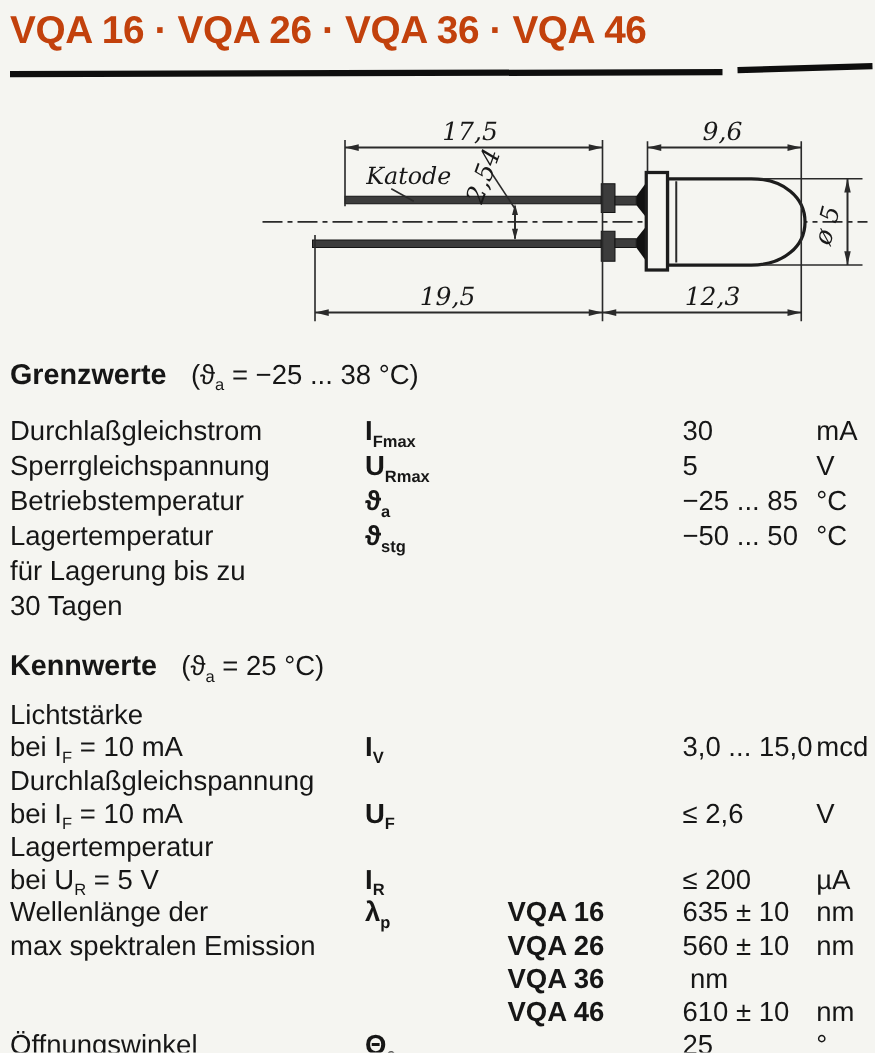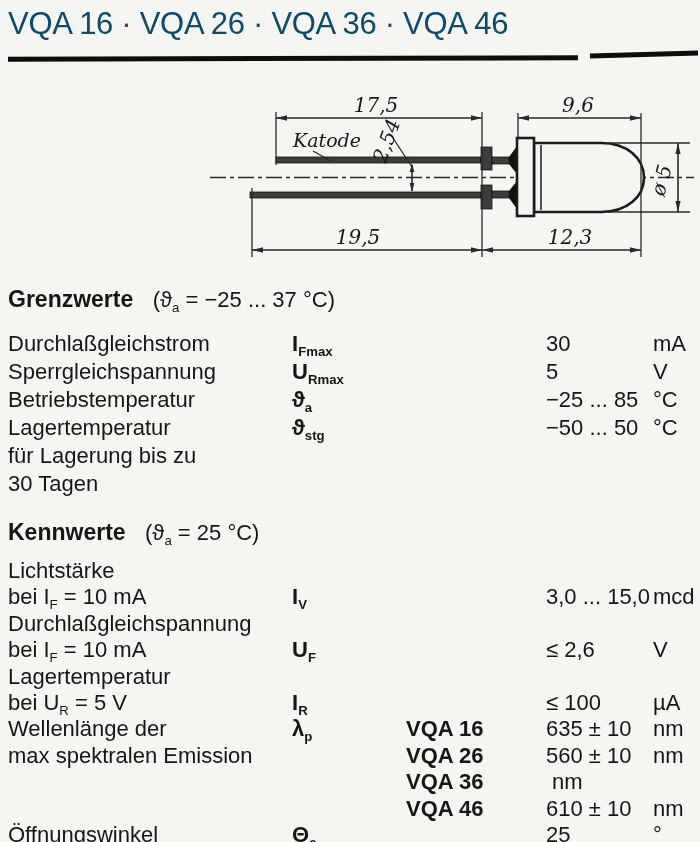--- a/index.html
+++ b/index.html
@@ -4,21 +4,21 @@
 <style>
   html,body{margin:0;padding:0;}
   body{
     width:700px;height:842px;overflow:hidden;position:relative;
     background:#f5f5f1;color:#161616;
     font-family:"Liberation Sans","DejaVu Sans",sans-serif;
   }
   .page{position:absolute;inset:0;}
   .title{
     position:absolute;left:8px;top:6px;
-    font-size:31px;font-weight:400;letter-spacing:-0.3px;color:#0c4a6e;
+    font-size:31px;font-weight:700;letter-spacing:-0.3px;color:#c2410c;
     white-space:nowrap;
   }
   .rule-a{position:absolute;left:8px;top:56px;width:570px;height:5px;background:#0e0e0e;transform:rotate(-0.15deg);}
   .rule-b{position:absolute;left:590px;top:52px;width:108px;height:5px;background:#0e0e0e;transform:rotate(-1.6deg);}
 
   .drawing{position:absolute;left:180px;top:85px;width:520px;height:190px;}
   .dln{stroke:#2a2a2a;stroke-width:1.6;fill:none;}
   .thin{stroke:#2a2a2a;stroke-width:1.3;fill:none;}
   .arr{fill:#2a2a2a;stroke:none;}
   .cl{stroke:#2a2a2a;stroke-width:1.4;stroke-dasharray:16 4 4 4;fill:none;}
@@ -130,21 +130,21 @@
       <line class="dln" x1="498" y1="58" x2="498" y2="127"></line>
       <polygon class="arr" points="498,58 495.4,69 500.6,69"></polygon>
       <polygon class="arr" points="498,127 495.4,116 500.6,116"></polygon>
       <text class="dim" transform="translate(488,97) rotate(-75)" text-anchor="middle">ø 5</text>
     </g>
   </svg>
 
   <div class="section" id="sec-grenzwerte">
     <div class="sec-head">
       <span class="h-name">Grenzwerte</span>
-      <span class="h-cond"><span>(ϑ</span><sub>a</sub><span> = −25 ... 37 °C)</span></span>
+      <span class="h-cond"><span>(ϑ</span><sub>a</sub><span> = −25 ... 38 °C)</span></span>
     </div>
     <div class="lines">
         <div class="row">
           <span class="cell c-label"><span>Durchlaßgleichstrom</span></span>
           <span class="cell c-symbol"><span>I</span><sub>Fmax</sub></span>
           <span class="cell c-variant"></span>
           <span class="cell c-value">30</span>
           <span class="cell c-unit">mA</span>
         </div>
         <div class="row">
@@ -223,21 +223,21 @@
           <span class="cell c-label"><span>Lagertemperatur</span></span>
           <span class="cell c-symbol"></span>
           <span class="cell c-variant"></span>
           <span class="cell c-value"></span>
           <span class="cell c-unit"></span>
         </div>
         <div class="row">
           <span class="cell c-label"><span>bei U</span><sub>R</sub><span> = 5 V</span></span>
           <span class="cell c-symbol"><span>I</span><sub>R</sub></span>
           <span class="cell c-variant"></span>
-          <span class="cell c-value">≤ 100</span>
+          <span class="cell c-value">≤ 200</span>
           <span class="cell c-unit">µA</span>
         </div>
         <div class="row">
           <span class="cell c-label"><span>Wellenlänge der</span></span>
           <span class="cell c-symbol"><span>λ</span><sub>p</sub></span>
           <span class="cell c-variant">VQA 16</span>
           <span class="cell c-value">635 ± 10</span>
           <span class="cell c-unit">nm</span>
         </div>
         <div class="row">

